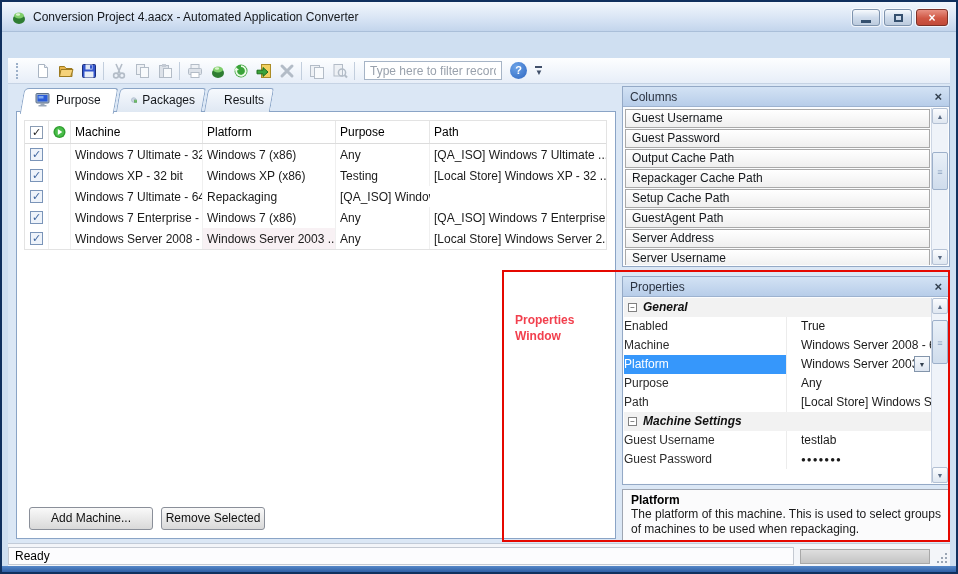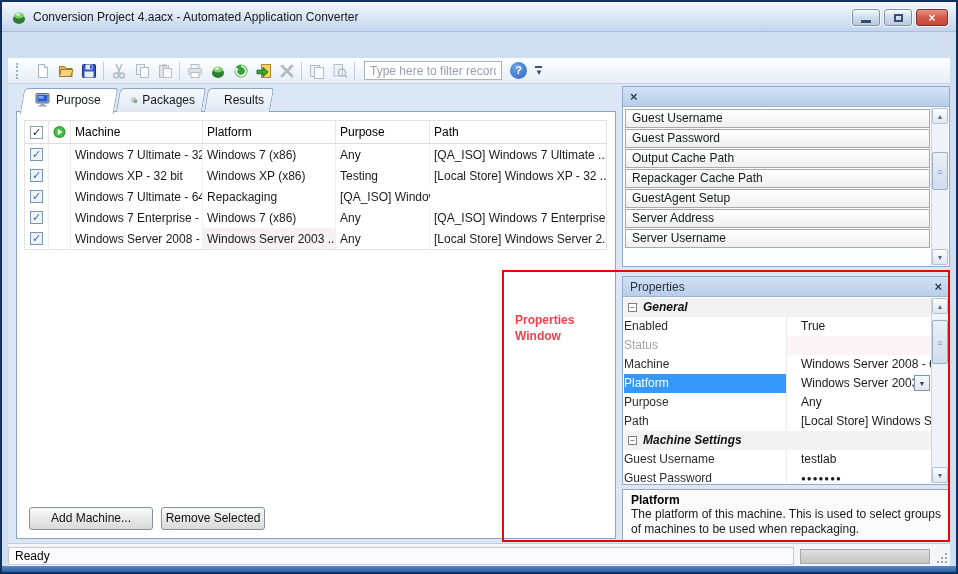--- a/index.html
+++ b/index.html
@@ -462,28 +462,30 @@
       </div>
 
       <div class="page-buttons">
         <button class="btn btn-add">Add Machine...</button>
         <button class="btn btn-remove">Remove Selected</button>
       </div>
     </div>
 
     <div class="panel columns-panel">
       <div class="panel-title">
+        <span class="pt-label">Columns</span>
         <span class="panel-close">×</span>
       </div>
       <div class="col-items">
         <div class="col-item">Guest Username</div>
         <div class="col-item">Guest Password</div>
         <div class="col-item">Output Cache Path</div>
         <div class="col-item">Repackager Cache Path</div>
-        <div class="col-item">GuestAgent Setup</div>
+        <div class="col-item">Setup Cache Path</div>
+        <div class="col-item">GuestAgent Path</div>
         <div class="col-item">Server Address</div>
         <div class="col-item">Server Username</div>
 
       </div>
       <div class="vscroll">
         <span class="sb-btn sb-up">▲</span>
         <span class="sb-thumb" style="top:44px;height:38px;line-height:38px;">≡</span>
         <span class="sb-btn sb-down">▼</span>
       </div>
     </div>
@@ -494,24 +496,20 @@
         <span class="panel-close">×</span>
       </div>
       <div class="prop-grid">
         <div class="prow cat">
           <span class="expander">−</span>
           <span class="cat-label">General</span>
         </div>
         <div class="prow">
           <span class="pname">Enabled</span>
           <span class="pval">True</span>
-        </div>
-        <div class="prow">
-          <span class="pname dim">Status</span>
-          <span class="pval dim"></span>
         </div>
         <div class="prow">
           <span class="pname">Machine</span>
           <span class="pval">Windows Server 2008 - 64</span>
         </div>
         <div class="prow sel">
           <span class="pname">Platform</span>
           <span class="pval">
             <span>Windows Server 2003 R</span>
             <span class="dd-btn"><span>▼</span></span>

